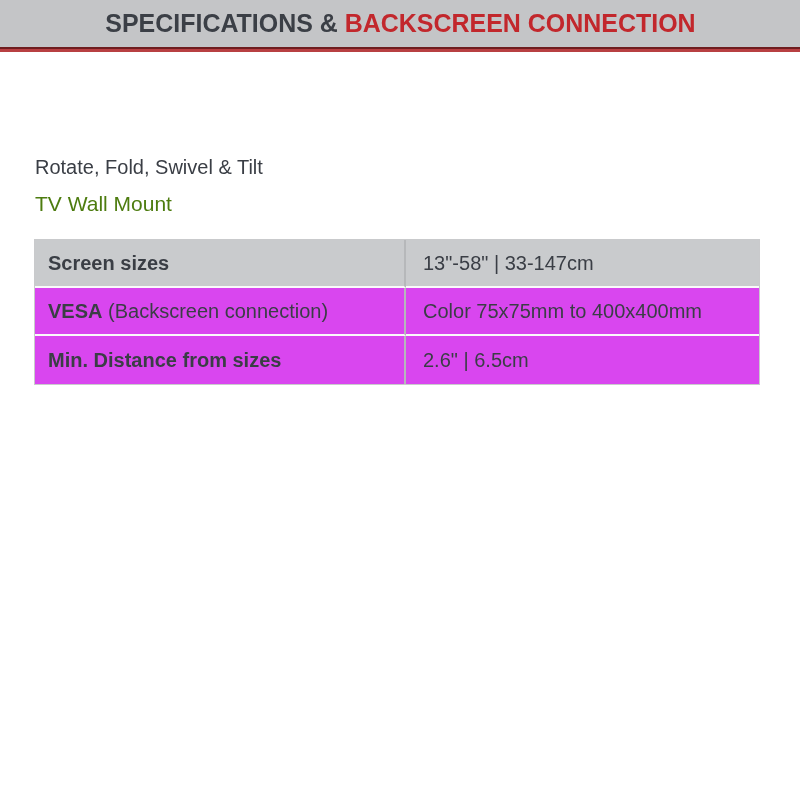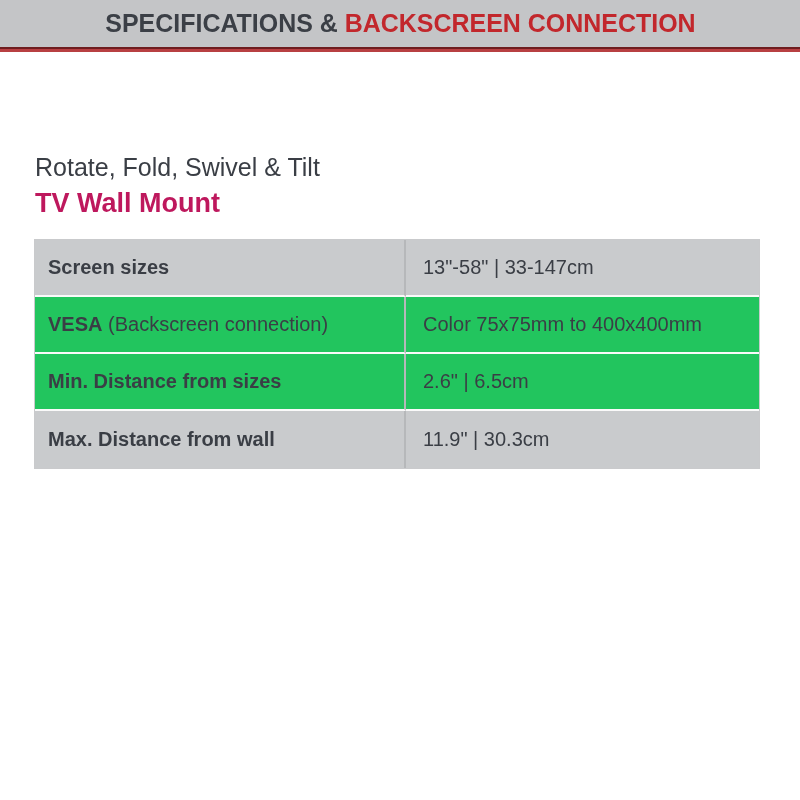--- a/index.html
+++ b/index.html
@@ -27,52 +27,52 @@
   }
   .header-bar .red { color: #c2272c; }
   .header-underline {
     width: 100%; height: 5px;
     background: linear-gradient(to bottom, #6f1d1f 0%, #6f1d1f 40%, #b84042 40%, #b84042 100%);
   }
 
   
   .intro { margin: 98px 0 0 35px; }
   .intro .subtitle {
-    font-size: 25px; font-weight: 400; line-height: 35px; color: #3a3e45;
+    font-size: 20px; font-weight: 400; line-height: 35px; color: #3a3e45;
   }
   .intro .title {
-    font-size: 27px; font-weight: 700; line-height: 37px; color: #be185d;
+    font-size: 21px; font-weight: 400; line-height: 37px; color: #4d7c0f;
   }
 
   
   table.spec {
     margin: 17px 0 0 34px;
     width: 726px;
     border-collapse: separate; border-spacing: 0;
     border: 1px solid #c9cacc;
     font-size: 20px;
   }
   table.spec td {
-    height: 57px;
+    height: 48px;
     vertical-align: middle;
     color: #3a3e45;
   }
   table.spec td.label-cell {
     width: 371px;
     padding-left: 13px;
     border-right: 2px solid #b6b8ba;
     font-weight: 700;
   }
   table.spec td.label-cell .suffix { font-weight: 400; }
   table.spec td.value-cell {
     padding-left: 17px;
     font-weight: 400;
   }
   table.spec tr.dark  td { background: #c9cbcd; }
-  table.spec tr.light td { background: #22c55e; }
+  table.spec tr.light td { background: #d946ef; }
   table.spec tr:not(:last-child) td { border-bottom: 2px solid #fafafa; }
 
   .bullet {
     display: inline-block;
     width: 13px; height: 13px;
     border-radius: 50%;
     background: #121212;
     margin-right: 9px;
     vertical-align: -1px;
   }
@@ -99,20 +99,16 @@
           <td class="value-cell"><span>13"-58" | 33-147cm</span></td>
         </tr>
         <tr class="light">
           <td class="label-cell"><span>VESA</span><span class="suffix"> (Backscreen connection)</span></td>
           <td class="value-cell"><span>Color 75x75mm to 400x400mm</span></td>
         </tr>
         <tr class="light">
           <td class="label-cell"><span>Min. Distance from sizes</span></td>
           <td class="value-cell"><span>2.6" | 6.5cm</span></td>
         </tr>
-        <tr class="dark">
-          <td class="label-cell"><span>Max. Distance from wall</span></td>
-          <td class="value-cell"><span>11.9" | 30.3cm</span></td>
-        </tr>
       </tbody>
   </table>
 
 </div>
 
 </body></html>

